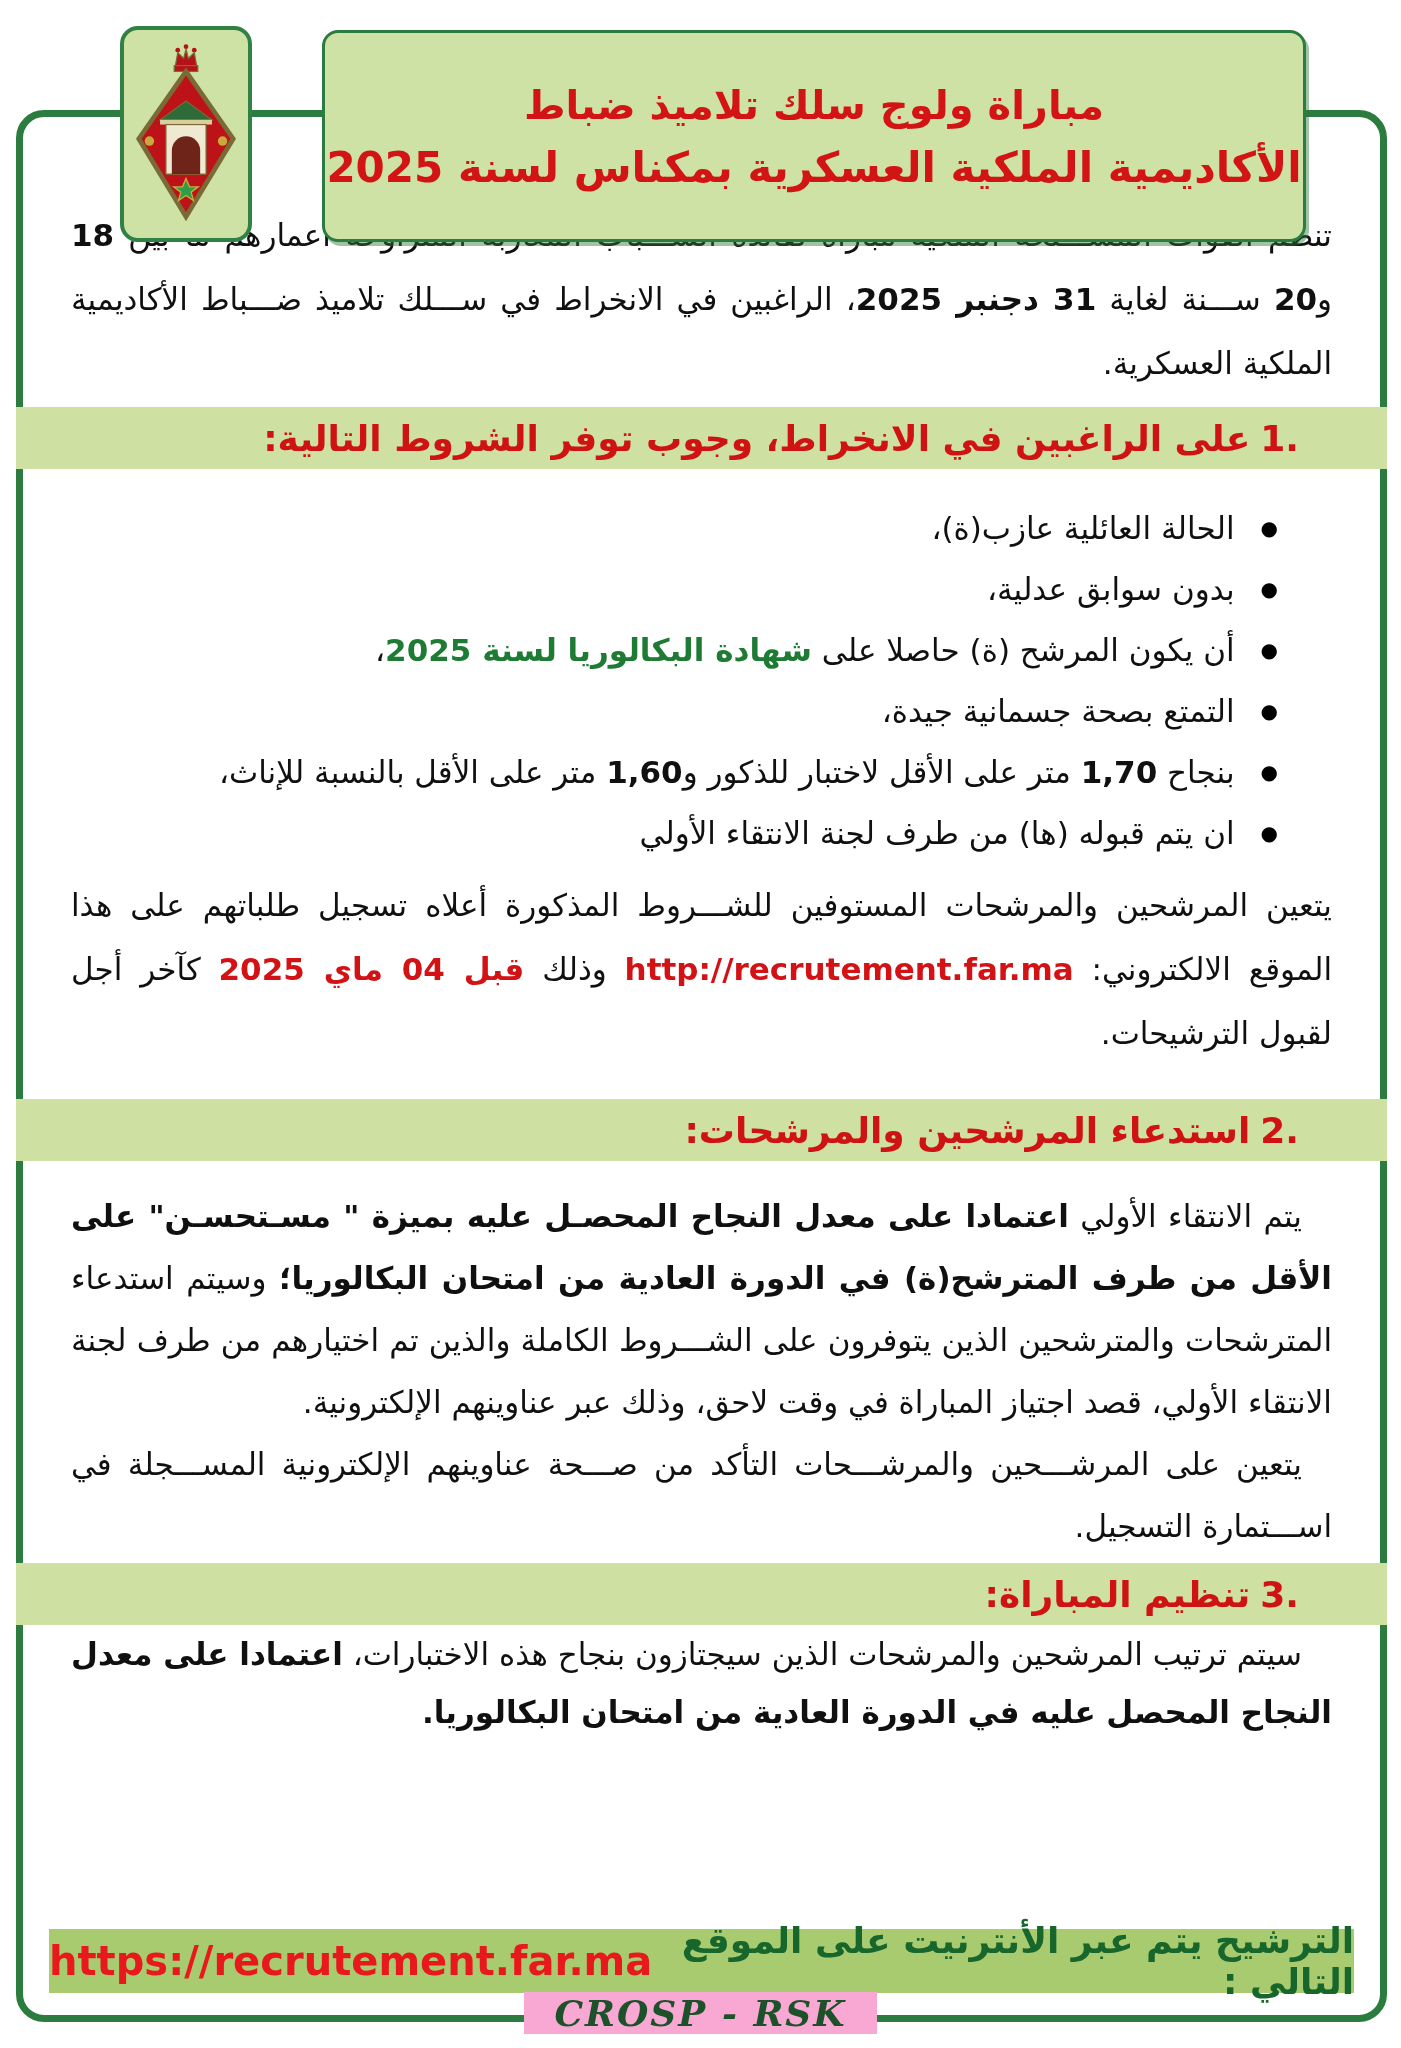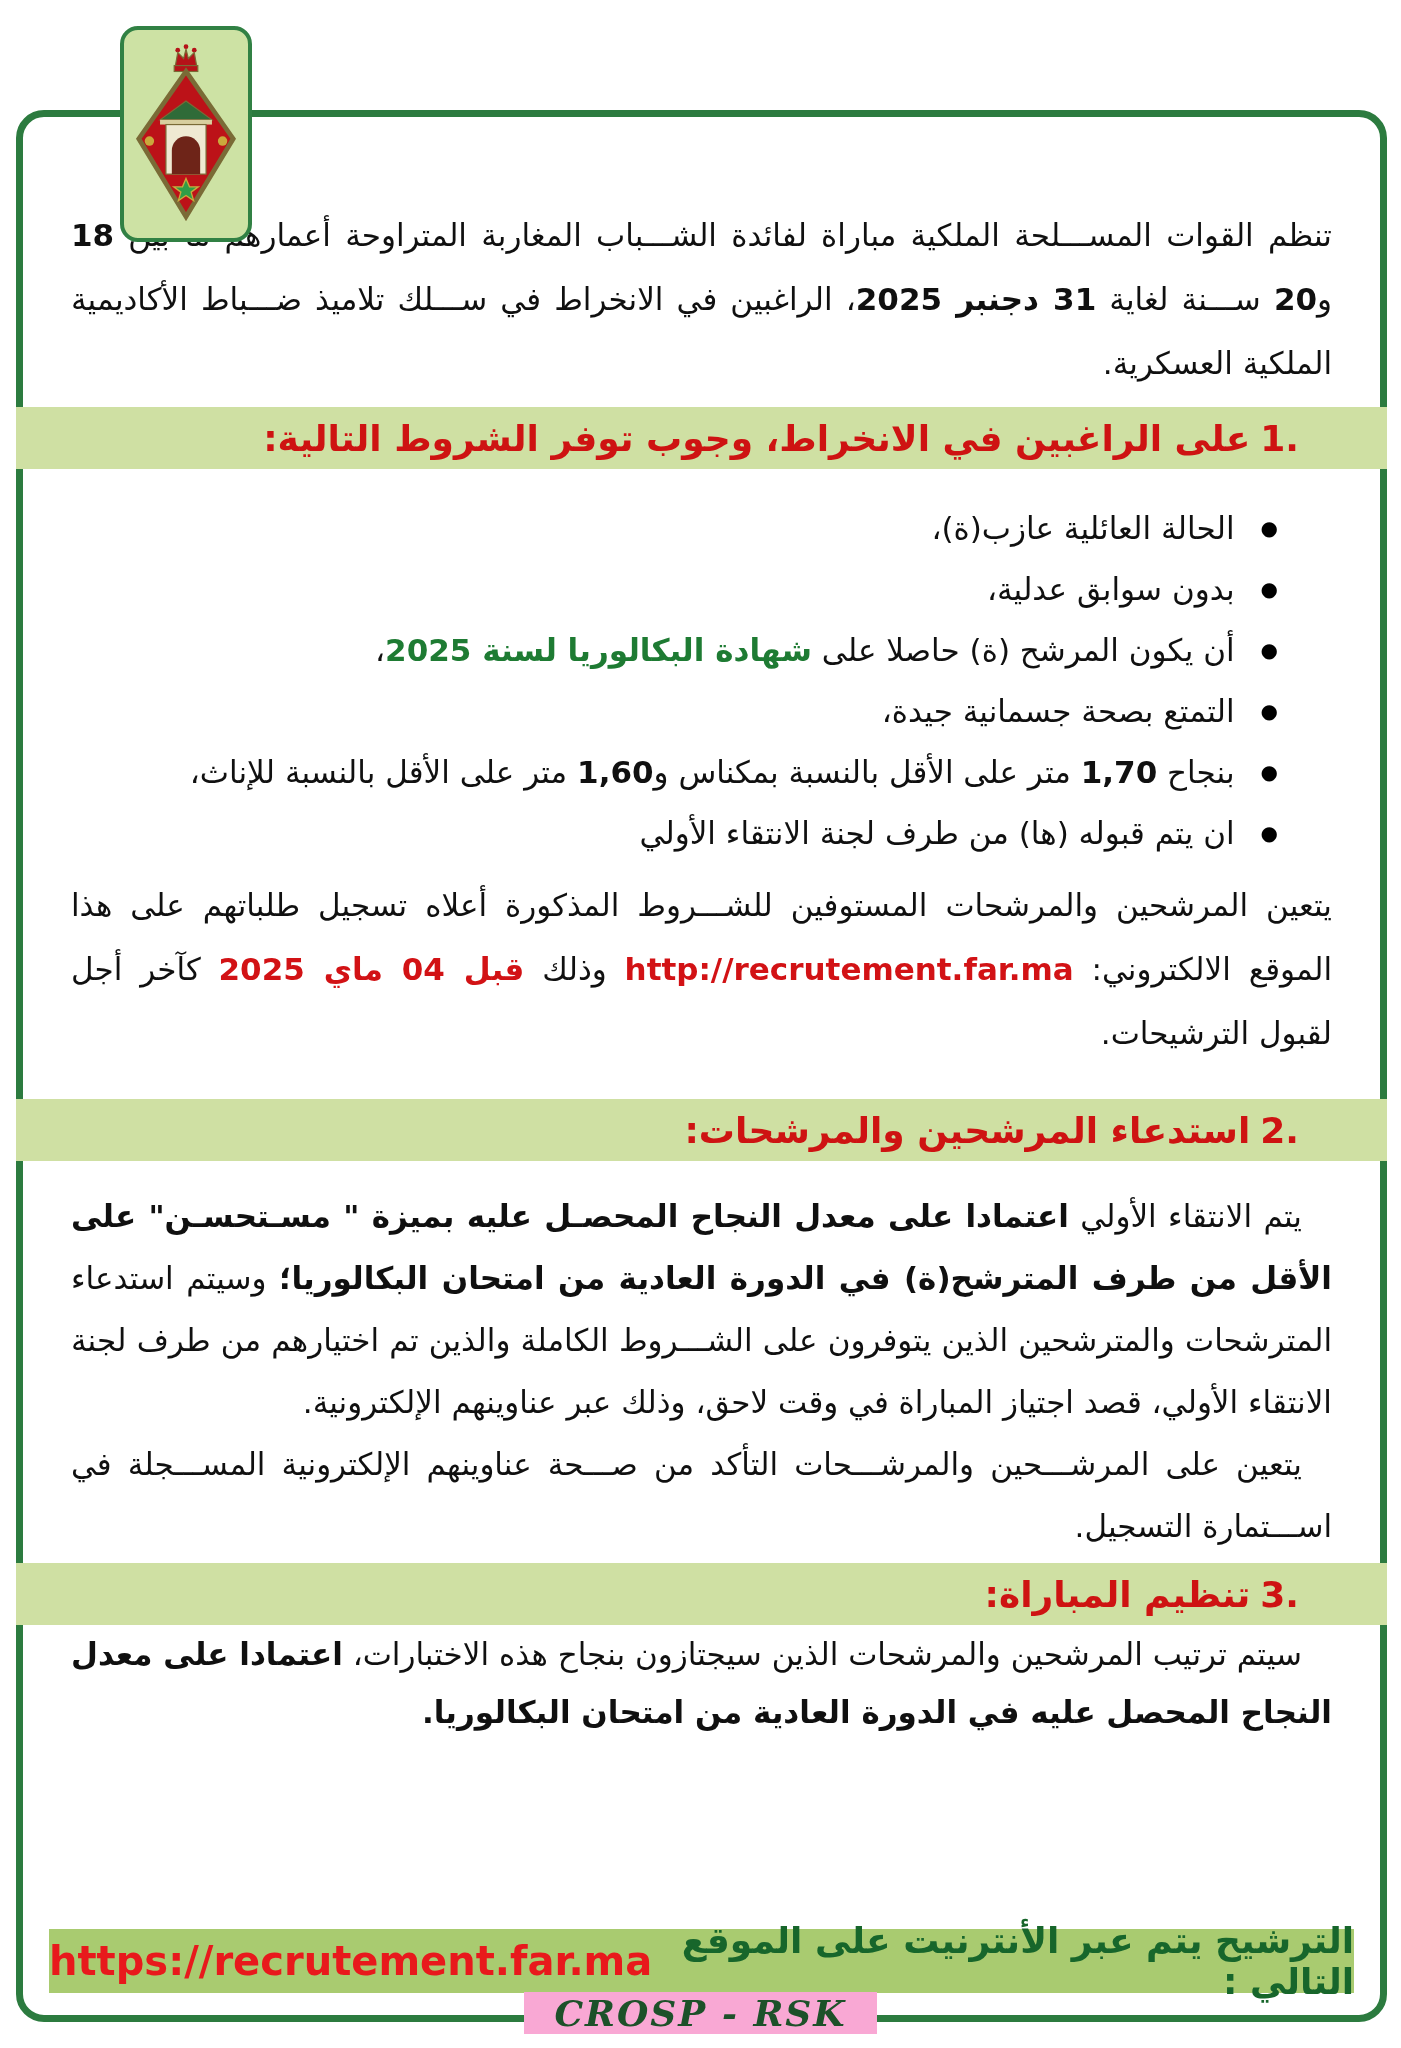--- a/index.html
+++ b/index.html
@@ -78,20 +78,24 @@
 
       <rect x="33" y="72" width="34" height="42" fill="#efe9d2" stroke="#7a6b36" stroke-width="1"></rect>
       <path d="M38,114 v-20 a12,12 0 0 1 24,0 v20 z" fill="#6e2418"></path>
 
       <g transform="translate(50,128) scale(1.15)">
         <path d="M0,-9 L2.6,-2.8 L9,-2.8 L3.8,1.1 L5.6,7.3 L0,3.6 L-5.6,7.3 L-3.8,1.1 L-9,-2.8 L-2.6,-2.8 Z" fill="#2f9e47" stroke="#caa93c" stroke-width="1"></path>
       </g>
     </svg>
   </div>
 
+  <div class="title-box">
+    <div class="title-line1">مباراة ولوج سلك تلاميذ ضباط</div>
+    <div class="title-line2">الأكاديمية الملكية العسكرية بمكناس لسنة 2025</div>
+  </div>
 
   <div class="frame">
 
     <p class="intro"><span>تنظم القوات المســـلحة الملكية مباراة لفائدة الشـــباب المغاربة المتراوحة أعمارهم ما بين </span><span class="b">18</span><span> و</span><span class="b">20</span><span> ســـنة لغاية </span><span class="b">31 دجنبر 2025</span><span>، الراغبين في الانخراط في ســـلك تلاميذ ضـــباط الأكاديمية الملكية العسكرية.</span></p>
 
     <div class="bar bar1">
       <span class="num">1.</span>
       <span>على الراغبين في الانخراط، وجوب توفر الشروط التالية:</span>
     </div>
 
@@ -107,21 +111,21 @@
       <li>
           <span class="dot">●</span>
           <span><span>أن يكون المرشح (ة) حاصلا على </span><span class="gb">شهادة البكالوريا لسنة 2025</span><span>،</span></span>
         </li>
       <li>
           <span class="dot">●</span>
           <span><span>التمتع بصحة جسمانية جيدة،</span></span>
         </li>
       <li>
           <span class="dot">●</span>
-          <span><span>بنجاح </span><span class="b">1,70</span><span> متر على الأقل بالنسبة بمكناس و</span><span class="b">1,60</span><span> متر على الأقل بالنسبة للإناث،</span></span>
+          <span><span>بنجاح </span><span class="b">1,70</span><span> متر على الأقل لاختبار للذكور و</span><span class="b">1,60</span><span> متر على الأقل بالنسبة للإناث،</span></span>
         </li>
       <li>
           <span class="dot">●</span>
           <span><span>ان يتم قبوله (ها) من طرف لجنة الانتقاء الأولي</span></span>
         </li>
     </ul>
 
     <p class="p-reg"><span>يتعين المرشحين والمرشحات المستوفين للشـــروط المذكورة أعلاه تسجيل طلباتهم على هذا الموقع الالكتروني: </span><a class="url" href="#">http://recrutement.far.ma</a><span> وذلك </span><span class="rb">قبل 04 ماي 2025</span><span> كآخر أجل لقبول الترشيحات.</span></p>
 
     <div class="bar bar2">

